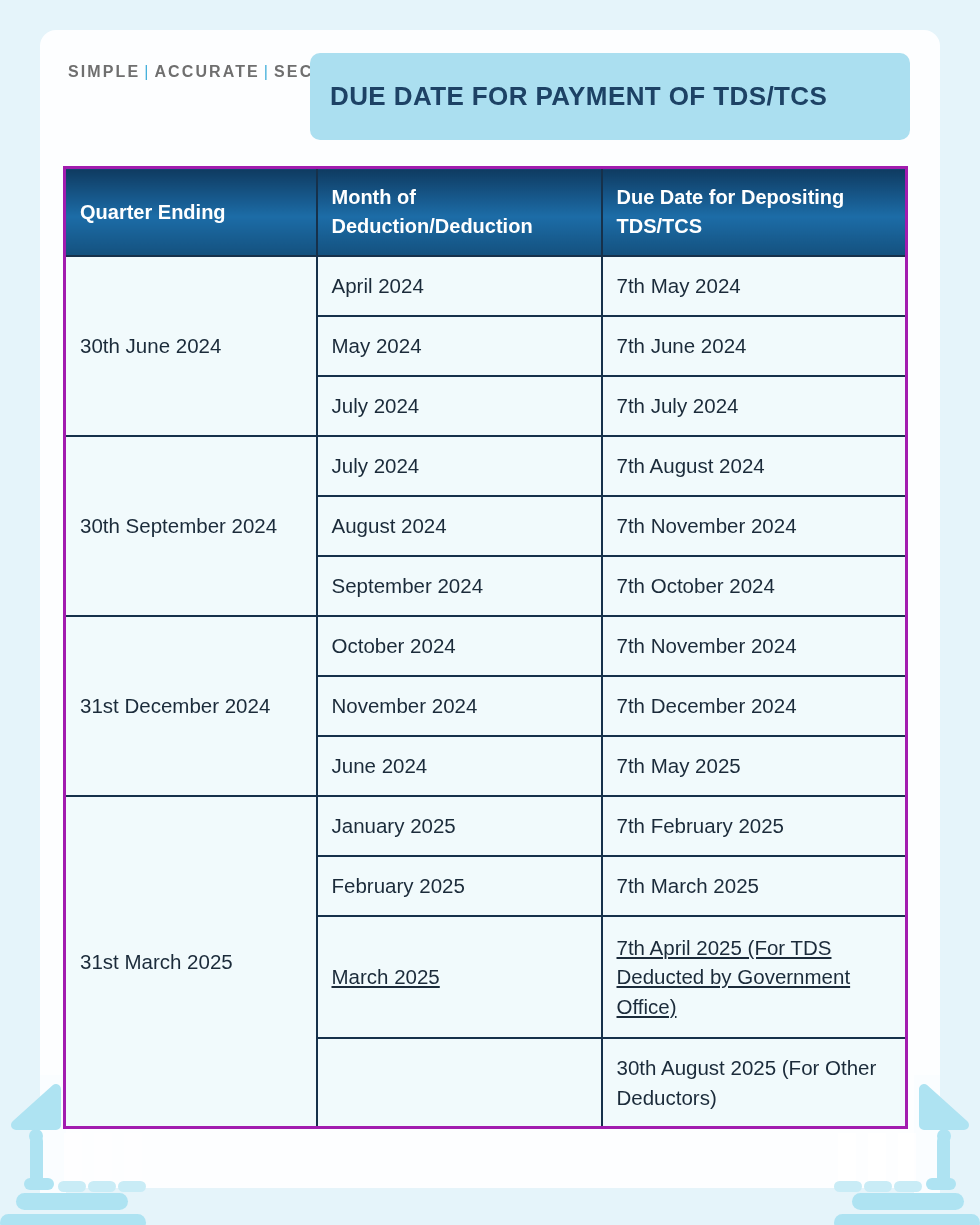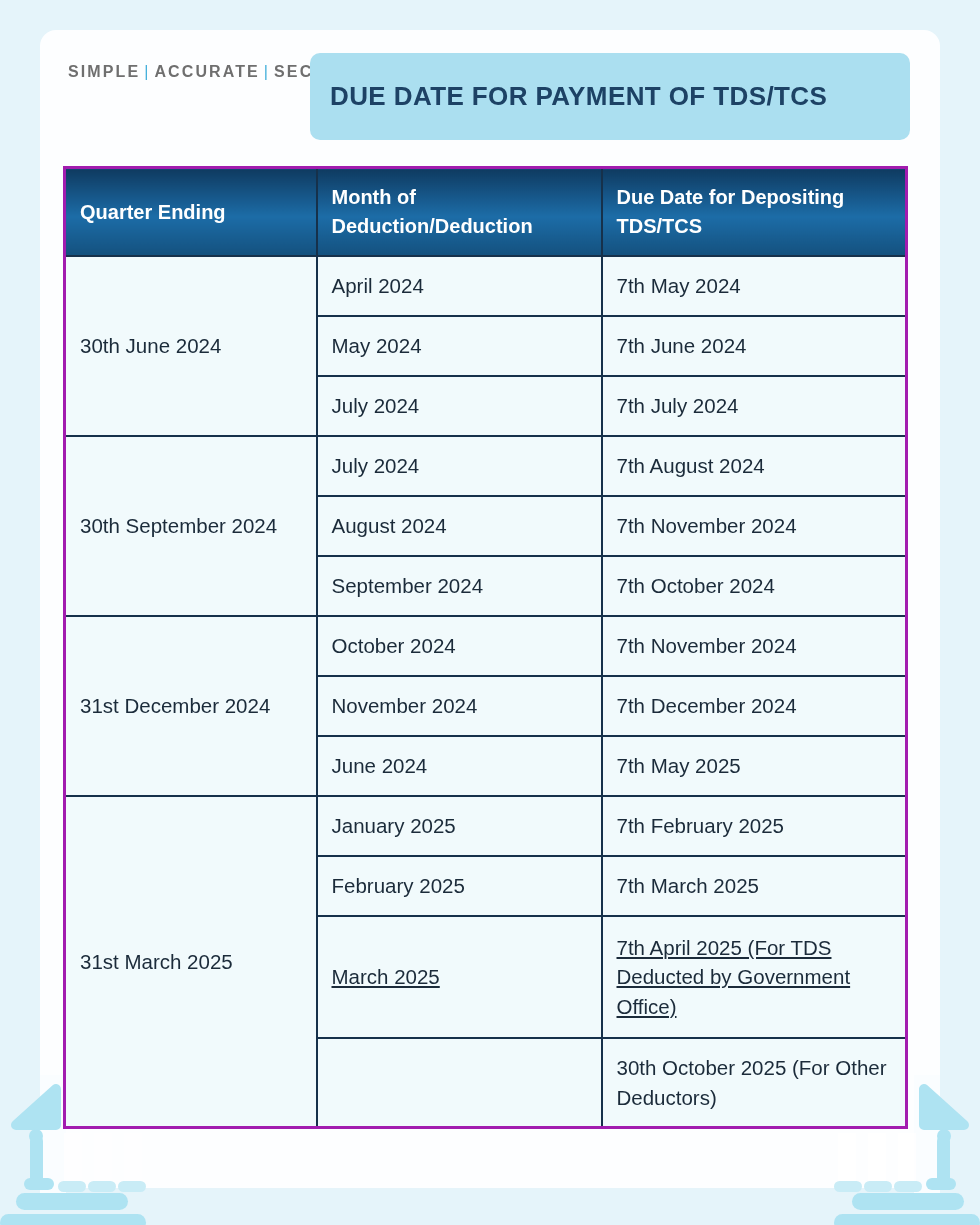--- a/index.html
+++ b/index.html
@@ -176,16 +176,16 @@
     <tr class="r-norm">
       <td>February 2025</td>
       <td>7th March 2025</td>
     </tr>
     <tr class="r-tall">
       <td>March 2025</td>
       <td>7th April 2025 (For TDS Deducted by Government Office)</td>
     </tr>
     <tr class="r-last">
       <td></td>
-      <td>30th October 2025 (For Other Deductors)</td>
+      <td>30th August 2025 (For Other Deductors)</td>
     </tr>
   </tbody>
 </table>
 
 </body></html>

